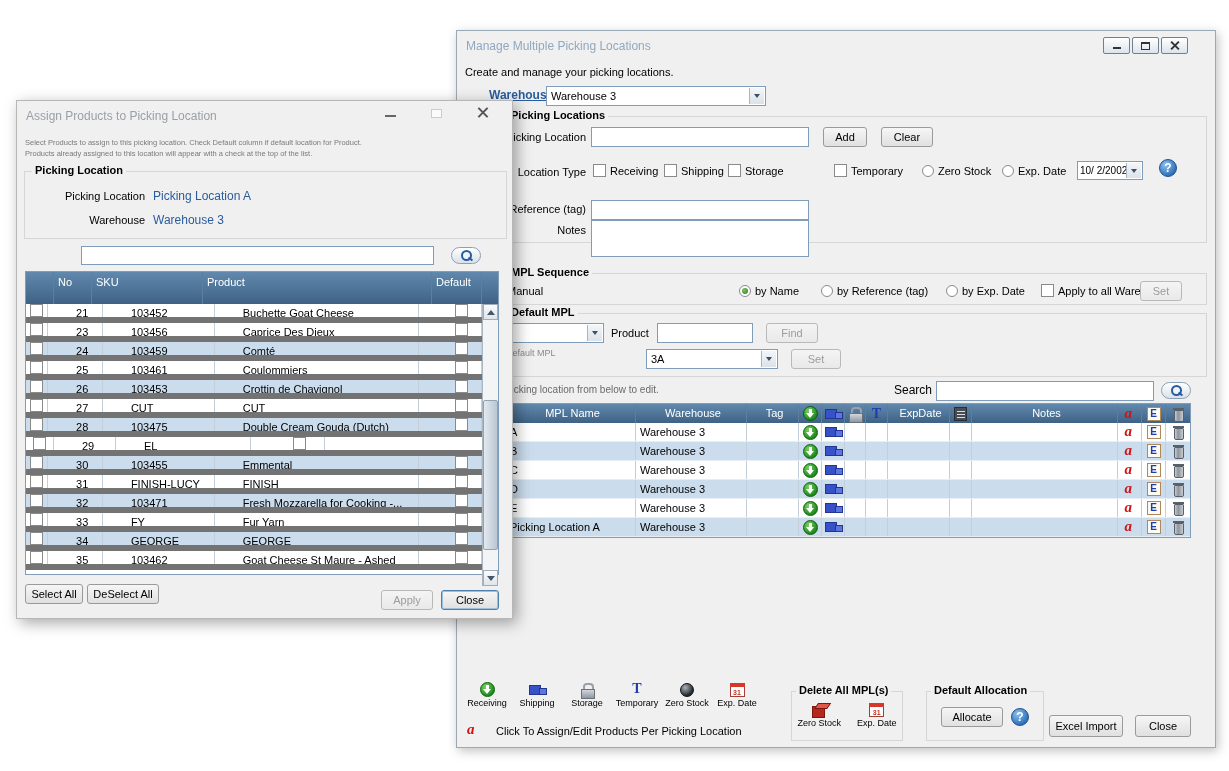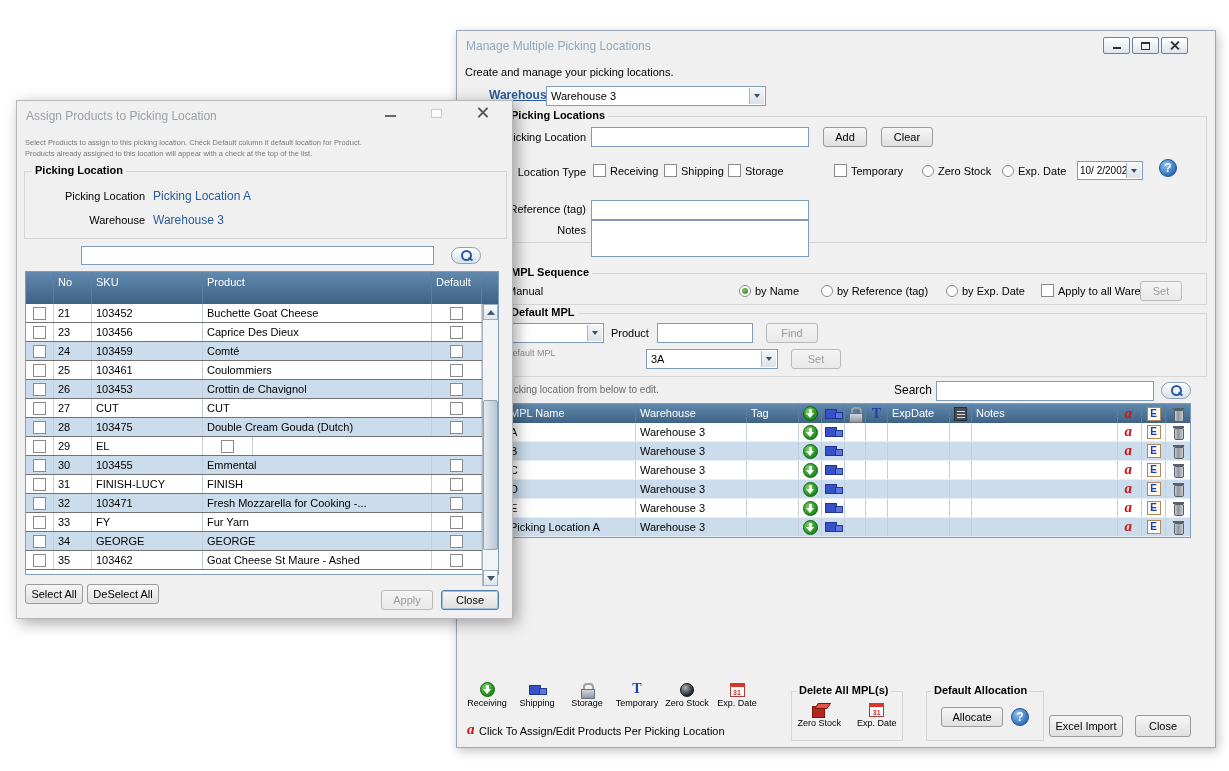--- a/index.html
+++ b/index.html
@@ -130,55 +130,55 @@
   .pill-btn { position:absolute; width:30px; height:17px; border:1px solid #8aa0b5; border-radius:9px;
       background:linear-gradient(#ffffff,#d9e1e9); display:flex; align-items:center; justify-content:center; }
 
   
   .f-table { position:absolute; left:8px; top:170px; width:474px; height:304px; background:#fff; border:1px solid #7f9db9; }
   .f-header { display:flex; height:32px; background:linear-gradient(#6189ad,#3e6285); color:#fff; font-size:11px; }
   .fh { line-height:20px; padding-left:4px; border-right:1px solid #5d7f9f; overflow:hidden; }
   .fh.c-fill { flex:1; border-right:none; }
   .f-body { display:flex; height:282px; }
   .f-rows { width:456px; overflow:hidden; }
-  .f-row { display:flex; height:19px; border-bottom:1px solid #737373; }
+  .f-row { display:flex; height:19px; border-bottom:6px solid #737373;gap:24px; }
   .f-row.even { background:#ffffff; } .f-row.odd { background:#cbdcec; }
   .fc { line-height:18px; padding-left:4px; font-size:11px; border-right:1px solid #c3cedb; overflow:hidden; white-space:nowrap; }
   .c-cbx { width:28px; display:flex; align-items:center; justify-content:center; padding:0; }
   .c-no { width:38px; } .c-sku { width:111px; } .c-prod { width:229px; }
   .c-def { width:50px; display:flex; align-items:center; justify-content:center; padding:0; }
   .fh.c-def { display:block; padding-left:4px; }
 
   .scrollbar { width:16px; position:relative; background:#f2f4f6; border-left:1px solid #aab6c2; }
   .sb-btn { position:absolute; left:0; width:15px; height:16px; background:linear-gradient(#fafbfc,#dfe5eb);
             border:1px solid #9facb9; display:flex; align-items:center; justify-content:center; }
   .sb-btn.up { top:0; } .sb-btn.down { bottom:0; }
   .sb-thumb { position:absolute; left:0; width:15px; top:96px; height:150px;
               background:linear-gradient(90deg,#e3e9ef,#b9c6d2); border:1px solid #93a2b1; border-radius:2px; }
 
   
   .b-table { position:absolute; left:10px; top:372px; width:724px; background:#fff; border:1px solid #7f9db9; }
   .b-header { display:flex; height:19px; background:linear-gradient(#6189ad,#3e6285); color:#fff; font-size:11px; }
-  .bh { line-height:19px; padding-left:4px; border-right:1px solid #5d7f9f; overflow:hidden; white-space:nowrap; }
+  .bh { line-height:19px; padding-left:4px; border-right:1px solid #5d7f9f; overflow:hidden; white-space:nowrap;text-align:center; }
   .b-row { display:flex; height:19px; border-bottom:1px solid #e6edf4; }
   .b-row.even { background:#ffffff; } .b-row.odd { background:#cbdcec; }
   .bc { line-height:18px; padding-left:4px; font-size:11px; border-right:1px solid #c3cedb; overflow:hidden; white-space:nowrap; }
   .icon-cell { display:flex; align-items:center; justify-content:center; padding:0; }
   .c-rowhdr { width:38px; padding:0; } .bc.c-rowhdr { background:#e8ecf0; }
   .c-name { width:130px; } .c-wh { width:111px; } .c-tag { width:52px; }
   .c-i1 { width:23px; } .c-i2 { width:23px; } .c-i3 { width:21px; } .c-i4 { width:22px; }
   .c-exp { width:62px; } .c-i5 { width:22px; } .c-notes { width:146px; }
   .c-a { width:24px; } .c-e { width:24px; } .c-del { width:24px; border-right:none; }
 
   
   .legend { position:absolute; left:5px; top:650px; display:flex; }
   .legend-item { width:50px; display:flex; flex-direction:column; align-items:center; }
   .legend-ico-box { height:17px; display:flex; align-items:center; justify-content:center; }
   .legend-lbl { font-size:9px; color:#000; white-space:nowrap; }
-  .assign-hint { position:absolute; left:10px; top:692px; display:flex; align-items:center; gap:2px; font-size:11px; }
+  .assign-hint { position:absolute; left:10px; top:692px; display:flex; align-items:center; gap:19px; font-size:11px; }
   .dg-items { position:absolute; left:0; right:0; top:11px; display:flex; justify-content:center; gap:16px; }
   .dg-item { display:flex; flex-direction:column; align-items:center; gap:1px; }
   .dg-lbl { font-size:9px; white-space:nowrap; }
   .alloc-items { position:absolute; left:0; right:0; top:15px; display:flex; justify-content:center; align-items:center; gap:8px; }
   .alloc-btn { position:static; width:62px; height:20px; }
 </style>
 </head>
 <body>
 
 <div class="stage">

